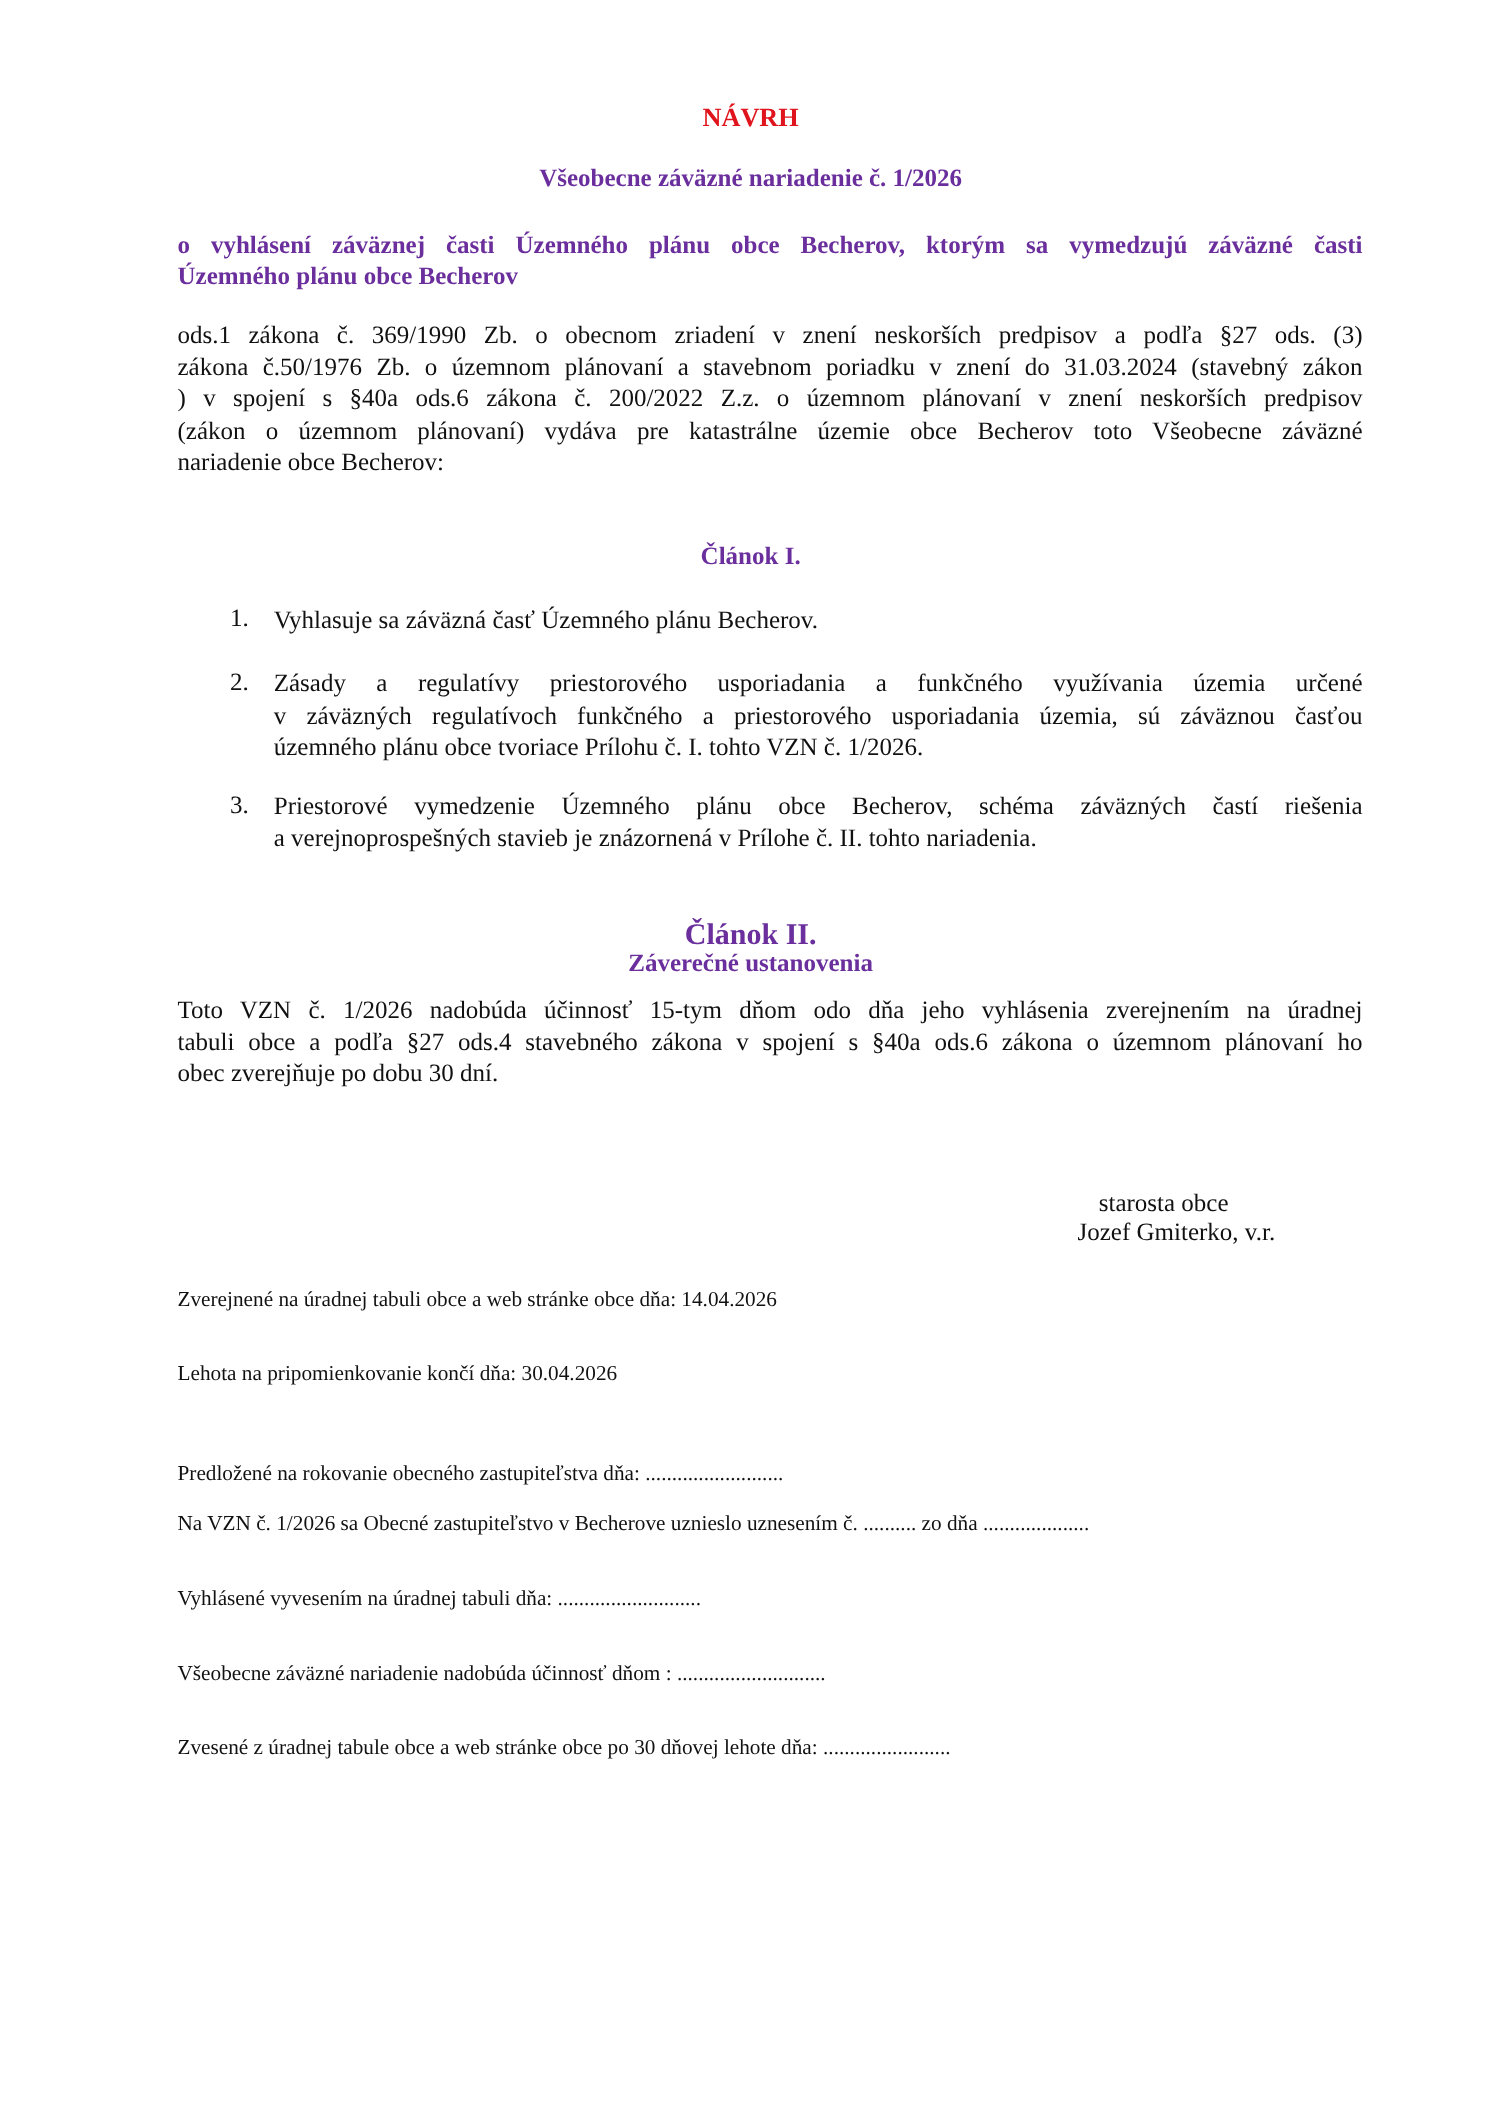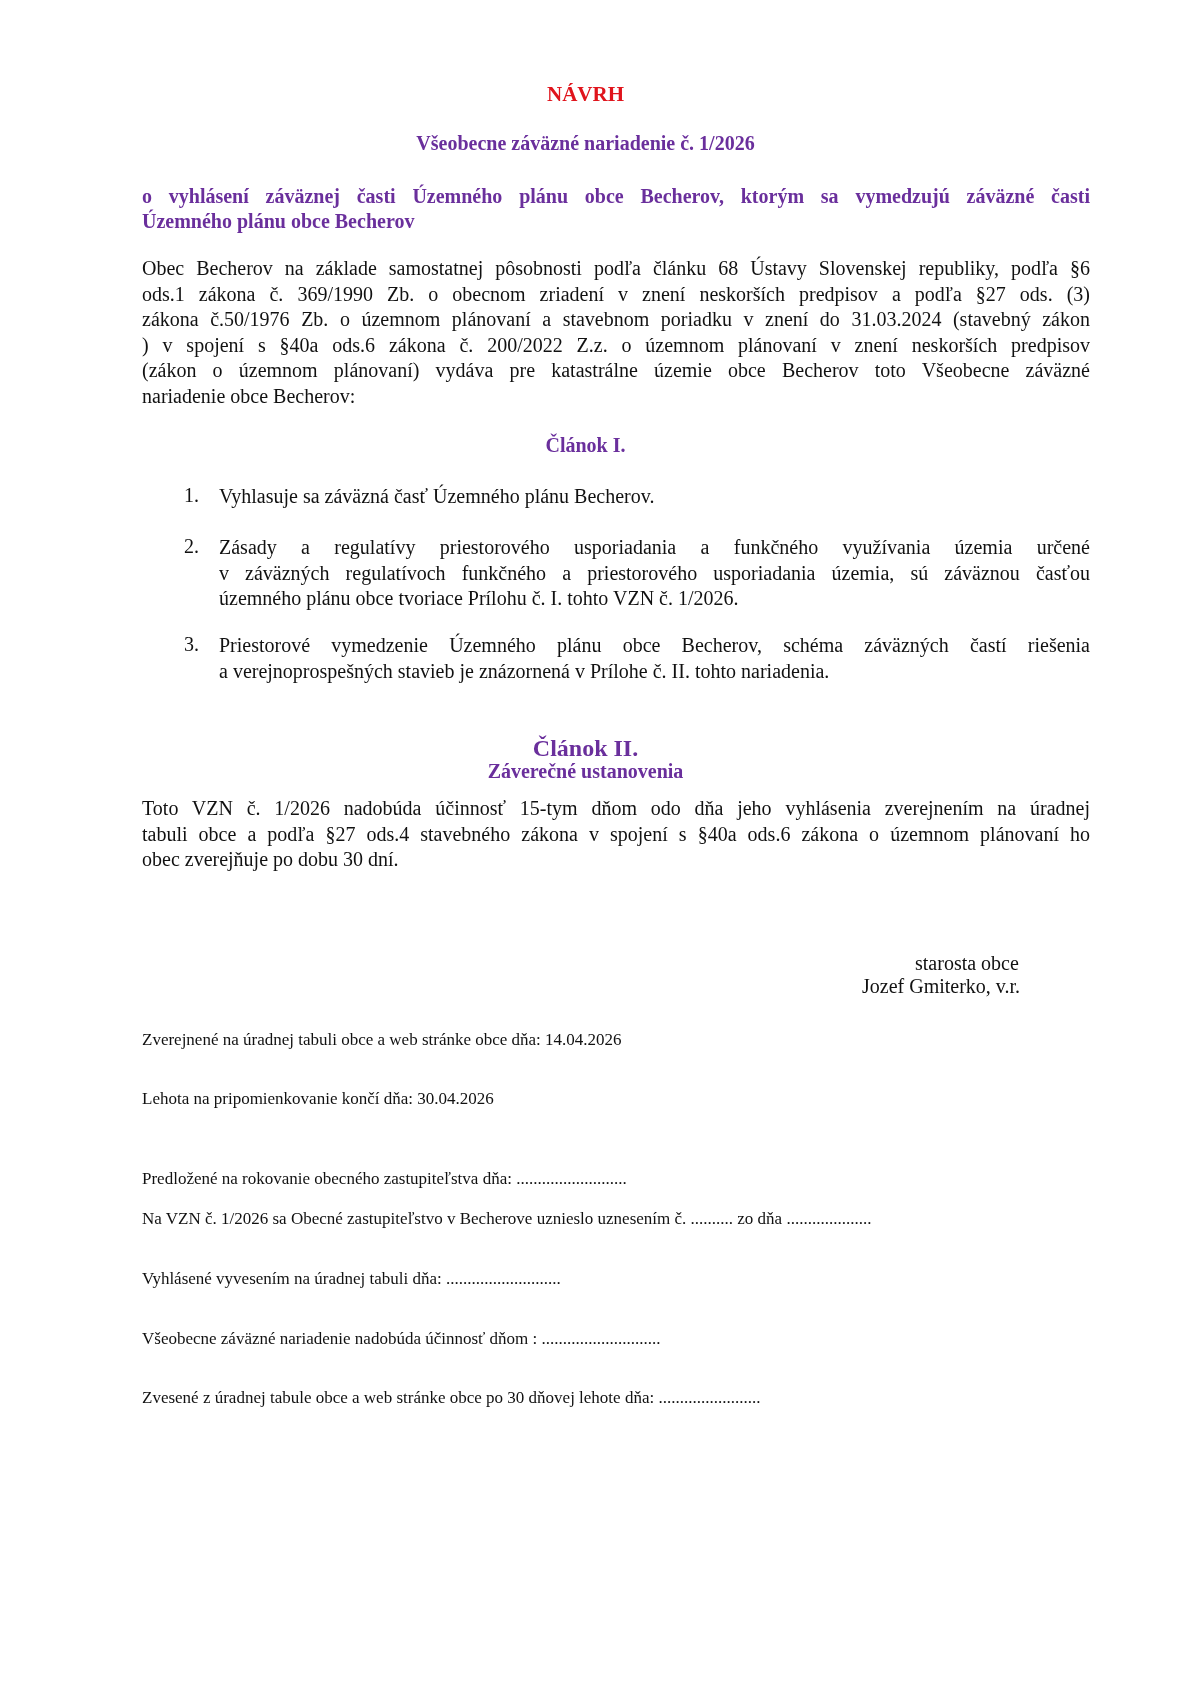--- a/index.html
+++ b/index.html
@@ -1,21 +1,21 @@
 <!DOCTYPE html>
 <html><head>
   <meta charset="utf-8">
   <style>
     html, body { margin: 0; padding: 0; background: #ffffff; }
     body { width: 1190px; height: 1683px; position: relative; overflow: hidden;
            font-family: "Liberation Serif", "DejaVu Serif", serif; color: #111111; }
     .abs { position: absolute; white-space: nowrap; }
     .red { color: #e0141c; font-weight: bold; font-size: 21px; }
     .purple { color: #6a2f9c; font-weight: bold; }
-    .center { left: 0; width: 1171px; text-align: center; }
+    .center { left: 0; width: 1171px; text-align: center; padding-left: 15px; }
     .block { position: absolute; left: 142px; width: 948px; text-align: justify;
              font-size: 20px; line-height: 25.5px; }
     .heading { position: absolute; left: 142px; width: 948px; font-size: 20px; line-height: 25px;
                text-align: justify; }
     .line { display: block; text-align: justify; text-align-last: justify; }
     .line.last { text-align-last: left; }
     .item-num { position: absolute; left: 184px; font-size: 20px; }
     .item-text { position: absolute; left: 219px; width: 871px; font-size: 20px; line-height: 25.5px; }
     .sig { position: absolute; font-size: 20px; }
     .foot { position: absolute; left: 142px; font-size: 17px; white-space: nowrap; }
@@ -28,21 +28,20 @@
   <div class="abs center red" style="top:82px;">NÁVRH</div>
 
   <div class="abs center purple" style="top:132px; font-size:20px;">Všeobecne záväzné nariadenie  č. 1/2026</div>
 
   <div class="heading purple" style="top:184px;">
     <span class="line">o vyhlásení záväznej časti  Územného plánu obce Becherov, ktorým sa vymedzujú záväzné časti</span>
     <span class="line last">Územného plánu obce Becherov</span>
   </div>
 
   <div class="block" style="top:256px;">
-    <span class="line">Obec Becherov  na základe samostatnej pôsobnosti podľa článku 68 Ústavy Slovenskej republiky, podľa §6</span>
     <span class="line">ods.1 zákona č. 369/1990 Zb. o obecnom zriadení v znení neskorších predpisov   a podľa §27 ods. (3)</span>
     <span class="line">zákona č.50/1976 Zb. o územnom plánovaní a stavebnom poriadku v znení do 31.03.2024 (stavebný zákon</span>
     <span class="line">) v spojení s §40a ods.6 zákona č. 200/2022 Z.z. o územnom plánovaní v znení neskorších predpisov</span>
     <span class="line">(zákon o územnom plánovaní) vydáva pre katastrálne územie obce Becherov  toto  Všeobecne záväzné</span>
     <span class="line last">nariadenie obce Becherov:</span>
   </div>
 
   <div class="abs center purple" style="top:434px; font-size:20px;">Článok I.</div>
 
   <div class="item-num" style="top:484px;">1.</div>
@@ -66,21 +65,21 @@
   <div class="abs center purple" style="top:735px; font-size:24px;">Článok II.</div>
   <div class="abs center purple" style="top:760px; font-size:20px;">Záverečné ustanovenia</div>
 
   <div class="block" style="top:796px;">
     <span class="line">Toto VZN č. 1/2026  nadobúda účinnosť 15-tym dňom odo dňa jeho vyhlásenia zverejnením na úradnej</span>
     <span class="line">tabuli obce a podľa §27 ods.4 stavebného zákona v spojení s §40a ods.6 zákona o územnom plánovaní  ho</span>
     <span class="line last">obec zverejňuje po dobu 30 dní.</span>
   </div>
 
   <div class="sig" style="left:862px; top:927px;margin-top:48px;">Jozef Gmiterko, v.r.</div>
-  <div class="sig" style="left:879px; top:952px;margin-left:36px;">starosta obce</div>
+  <div class="sig" style="left:879px; top:952px;">starosta obce</div>
 
   <div class="foot" style="top:1030px;">Zverejnené na úradnej tabuli obce  a web stránke obce dňa: 14.04.2026</div>
   <div class="foot" style="top:1089px;">Lehota na pripomienkovanie končí dňa: 30.04.2026</div>
   <div class="foot" style="top:1169px;">Predložené na rokovanie obecného zastupiteľstva dňa: ..........................</div>
   <div class="foot" style="top:1209px;">Na VZN č. 1/2026 sa Obecné zastupiteľstvo v Becherove uznieslo uznesením č. .......... zo dňa ....................</div>
   <div class="foot" style="top:1269px;">Vyhlásené vyvesením na úradnej tabuli  dňa:  ...........................</div>
   <div class="foot" style="top:1329px;">Všeobecne záväzné nariadenie nadobúda účinnosť dňom : ............................</div>
   <div class="foot" style="top:1388px;text-align:center;">Zvesené z úradnej tabule obce a web stránke obce po 30 dňovej lehote dňa:  ........................</div>
 
 </div>

